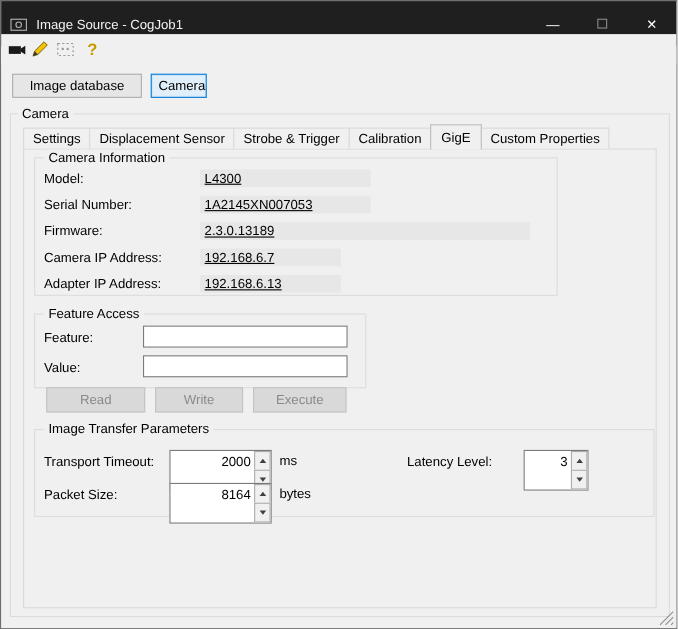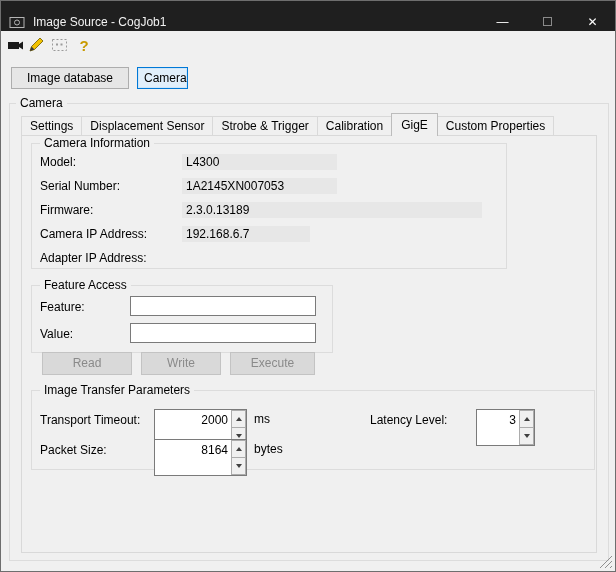--- a/index.html
+++ b/index.html
@@ -45,21 +45,21 @@
   .tab {
     height:19px; padding:0 8px; background:#f0f0f0;
     border:1px solid #d9d9d9; border-bottom:none;
     display:flex; align-items:center; white-space:nowrap; margin-right:-1px;
   }
   .tab.active { height:23px; margin-bottom:-1px; border-color:#bcbcbc; background:#f0f0f0; z-index:4; padding:0 9px; }
   .tab-panel { position:absolute; left:20px; top:134px; width:576px; height:418px; border:1px solid #d9d9d9; background:#f0f0f0; }
 
   
   .info-label { position:absolute; left:8px; height:16px; line-height:16px; white-space:nowrap; }
-  .info-value { position:absolute; left:150px; height:16px; line-height:16px; background:#e7e7e7; padding:0 4px; white-space:nowrap; overflow:hidden; }
+  .info-value { position:absolute; left:150px; height:16px; line-height:16px; background:#e7e7e7; padding:0 4px; white-space:nowrap; overflow:hidden;text-decoration:underline; }
 
   
   .textbox { position:absolute; height:20px; border:1px solid #7a7a7a; background:#fff; font:inherit; padding:0 3px; }
 
   
   .btn-disabled {
     position:absolute; height:23px; background:#d9d9d9; border:1px solid #c3c3c3;
     color:#8a8a8a; text-align:center; line-height:21px;
   }
 
@@ -154,20 +154,21 @@
     <span class="info-label" style="top:34px">Serial Number:</span>
     <span class="info-value" style="top:34px; width:155px">1A2145XN007053</span>
 
     <span class="info-label" style="top:58px">Firmware:</span>
     <span class="info-value" style="top:58px; width:300px">2.3.0.13189</span>
 
     <span class="info-label" style="top:82px">Camera IP Address:</span>
     <span class="info-value" style="top:82px; width:128px">192.168.6.7</span>
 
     <span class="info-label" style="top:106px">Adapter IP Address:</span>
+    <span class="info-value" style="top:106px; width:128px">192.168.6.13</span>
   </div>
 
   <div class="groupbox" style="left:30px; top:284px; width:302px; height:68px">
     <span class="gb-label" style="left:8px">Feature Access</span>
 
     <span class="info-label" style="top:13px">Feature:</span>
     <input class="textbox" style="left: 98px; top: 10px; width: 186px;" type="text" value="">
 
     <span class="info-label" style="top:40px">Value:</span>
     <input class="textbox" style="left: 98px; top: 37px; width: 186px;" type="text" value="">

